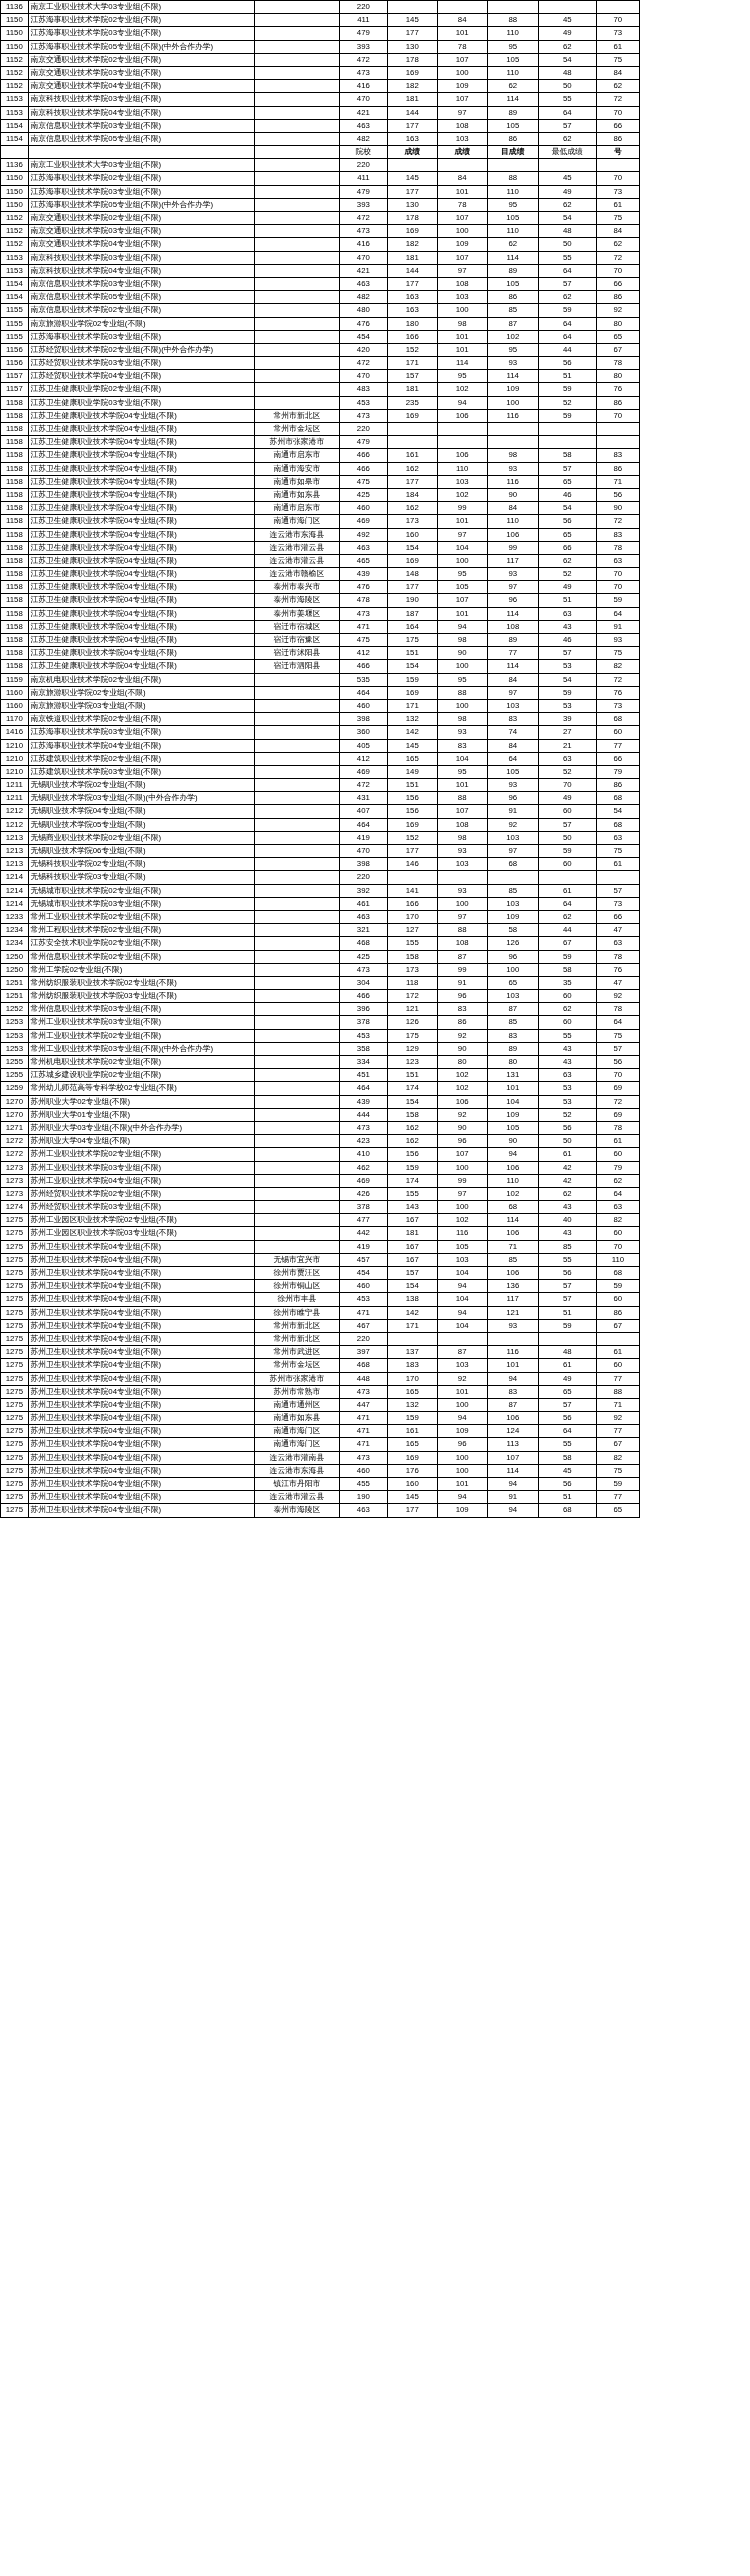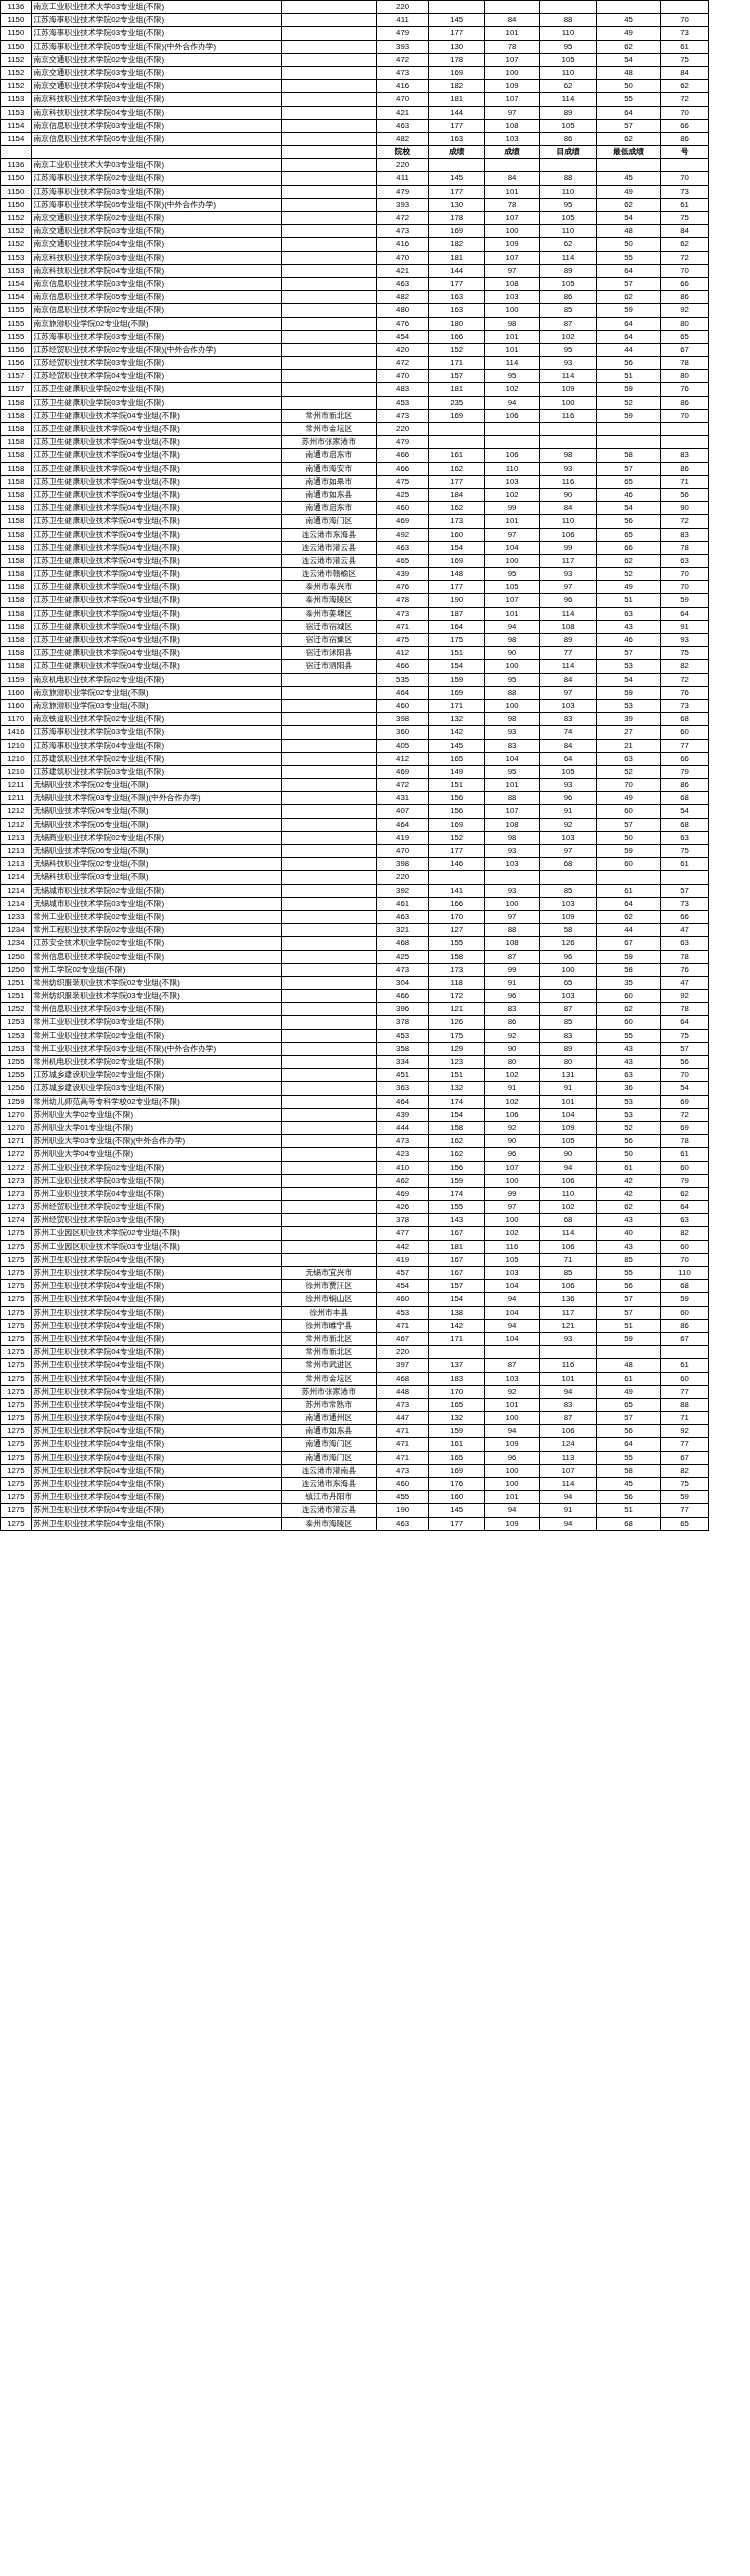--- a/index.html
+++ b/index.html
@@ -1,18 +1,18 @@
 <!DOCTYPE html>
 <html style="font-size:14px"><head>
 <meta charset="utf-8">
 <style>
   html,body{margin:0;padding:0;background:#ffffff;}
   body{font-family:"Liberation Sans","DejaVu Sans",sans-serif;}
   #page{width:751px;position:relative;}
-  table{border-collapse:collapse;width:709px;table-layout:fixed;}
+  table{border-collapse:collapse;width:640px;table-layout:fixed;}
   col.c0{width:24.4px}
   col.c1{width:199px}
   col.c2{width:75px}
   col.c3{width:42px}
   col.c4{width:44px}
   col.c5{width:44px}
   col.c6{width:45px}
   col.c7{width:51px}
   col.c8{width:38px}
   td,th{border:0.9px solid #000;font-size:7.8px;line-height:1.05;height:12.2px;padding:0 0.9px;color:#000;text-align:center;vertical-align:middle;overflow:hidden;white-space:nowrap;}
@@ -156,25 +156,25 @@
           <td class="">163</td>
           <td class="">103</td>
           <td class="">86</td>
           <td class="">62</td>
           <td class="">86</td>
         </tr>
         <tr class="hdr">
           <td class="code"></td>
           <td class="name"></td>
           <td class="region"></td>
-          <td class="" style="font-weight: bold;">院校</td>
+          <td class="" style="font-weight: normal;">院校</td>
           <td class="" style="font-weight: bold;">成绩</td>
           <td class="" style="font-weight: bold;">成绩</td>
           <td class="" style="font-weight: bold;">目成绩</td>
-          <td class="" style="font-weight: bold;">最低成绩</td>
+          <td class="" style="font-weight: normal;">最低成绩</td>
           <td class="" style="font-weight: bold;">号</td>
         </tr>
         <tr>
           <td class="code">1136</td>
           <td class="name">南京工业职业技术大学03专业组(不限)</td>
           <td class="region"></td>
           <td class="">220</td>
           <td class=""></td>
           <td class=""></td>
           <td class=""></td>
@@ -934,31 +934,20 @@
           <td class="name">江苏城乡建设职业学院02专业组(不限)</td>
           <td class="region"></td>
           <td class="">451</td>
           <td class="">151</td>
           <td class="">102</td>
           <td class="">131</td>
           <td class="">63</td>
           <td class="">70</td>
         </tr>
         <tr>
-          <td class="code">1256</td>
-          <td class="name">江苏城乡建设职业学院03专业组(不限)</td>
-          <td class="region"></td>
-          <td class="">363</td>
-          <td class="">132</td>
-          <td class="">91</td>
-          <td class="">91</td>
-          <td class="">36</td>
-          <td class="">54</td>
-        </tr>
-        <tr>
           <td class="code">1259</td>
           <td class="name">常州幼儿师范高等专科学校02专业组(不限)</td>
           <td class="region"></td>
           <td class="">464</td>
           <td class="">174</td>
           <td class="">102</td>
           <td class="">101</td>
           <td class="">53</td>
           <td class="">69</td>
         </tr>

